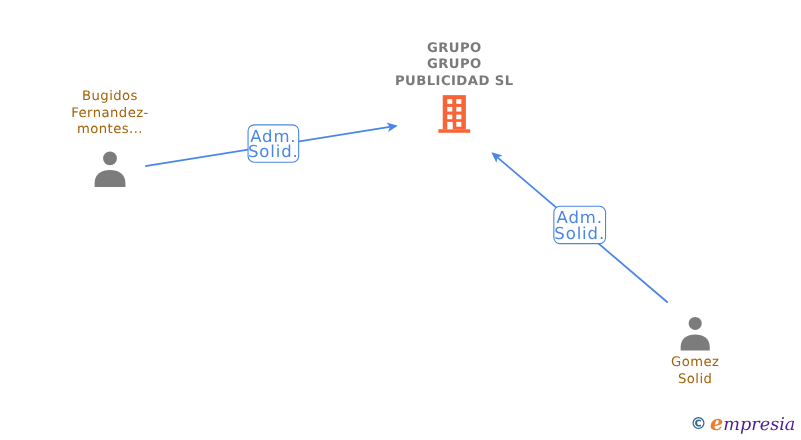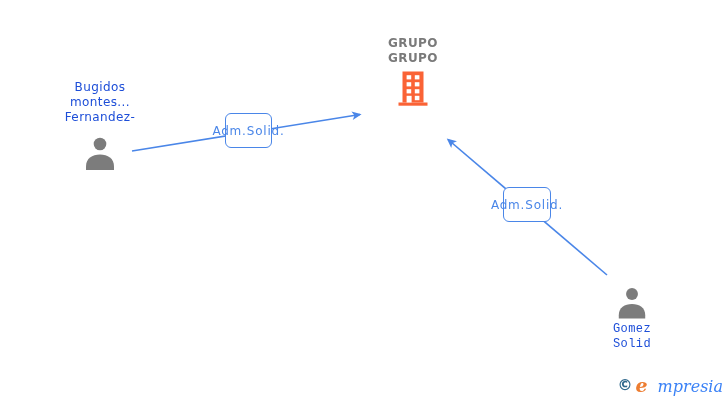--- a/index.html
+++ b/index.html
@@ -2,87 +2,88 @@
 <html><head>
 <meta charset="utf-8">
 <style>
   html,body{margin:0;padding:0;background:#fff;}
   .canvas{
     position:relative;width:728px;height:400px;background:#ffffff;overflow:hidden;
     font-family:"DejaVu Sans","Liberation Sans",sans-serif;
   }
   svg.edges{position:absolute;left:0;top:0;width:728px;height:400px;}
   .node{position:absolute;text-align:center;cursor:pointer;}
-  .node-label{font-size:12px;line-height:15px;letter-spacing:.4px;color:#1d4ed8;}
+  .node-label{font-size:12px;line-height:15px;letter-spacing:.4px;color:#a16207;}
   .node-label span{display:block;}
   .company .node-label{font-weight:bold;color:#7a7a7a;}
   .node-icon{display:block;margin:0 auto;}
   .company-node{left:342px;top:36px;width:142px;}
   .company-node .node-icon{margin-top:5px;}
   .person-left{left:40px;top:80px;width:120px;}
   .person-left .node-icon{margin-top:12px;}
   .person-right{left:573px;top:287px;width:118px;}
-  .person-right .node-label{margin-top:3px;font-family:Liberation Mono, monospace;}
+  .person-right .node-label{margin-top:3px;}
   .edge-label{
     position:absolute;box-sizing:border-box;background:#ffffff;
     border:1.5px solid #4a86e8;border-radius:6px;
-    display:flex;flex-direction:row;align-items:center;justify-content:center;
-    font-size:12px;line-height:14px;letter-spacing:.8px;color:#4a86e8;
+    display:flex;flex-direction:column;align-items:center;justify-content:center;
+    font-size:15px;line-height:14px;letter-spacing:.8px;color:#4a86e8;
   }
   .edge-label span{display:block;}
   .edge-label-1{left:225px;top:113px;width:47px;height:35px;}
   .edge-label-2{left:503px;top:187px;width:48px;height:35px;}
   .watermark{
     position:absolute;right:5px;top:374px;height:22px;
     display:flex;align-items:center;gap:3px;
   }
   .wm-copy{font-size:15px;color:#2f688c;font-weight:bold;}
   .wm-brand{font-family:"DejaVu Serif","Liberation Serif",serif;font-style:italic;}
   .wm-first{font-size:19px;color:#ed7d31;font-weight:bold;}
-  .wm-rest{font-size:16px;color:#3b82f6;margin-left:10px;}
+  .wm-rest{font-size:16px;color:#4c1d95;}
 </style>
 </head>
 <body>
 
 <div class="canvas">
 
   <svg class="edges" viewBox="0 0 728 400">
     <defs>
       <marker id="arrow" viewBox="0 0 10 10" refX="8" refY="5" markerWidth="12" markerHeight="10" markerUnits="userSpaceOnUse" orient="auto">
         <path d="M0,0.6 L9.6,5 L0,9.4 L2.4,5 Z" fill="#4a86e8"></path>
       </marker>
     </defs>
     <line x1="132" y1="151" x2="360" y2="114.5" stroke="#4a86e8" stroke-width="1.6" marker-end="url(#arrow)"></line>
     <line x1="607" y1="275" x2="448" y2="139.5" stroke="#4a86e8" stroke-width="1.6" marker-end="url(#arrow)"></line>
   </svg>
 
   <div class="node company company-node">
     <div class="node-label">
       <span>GRUPO</span>
       <span>GRUPO</span>
+      <span>PUBLICIDAD SL</span>
     </div>
     <svg class="node-icon" width="30" height="35" viewBox="0 0 30 35">
       <rect x="0.5" y="31.5" width="29" height="3.2" fill="#FA6336"></rect>
       <rect x="4.5" y="0.5" width="21" height="31" fill="#FA6336"></rect>
       <rect x="8.6" y="4.2" width="4.6" height="4.2" fill="#ffffff"></rect>
       <rect x="16.8" y="4.2" width="4.6" height="4.2" fill="#ffffff"></rect>
       <rect x="8.6" y="11.2" width="4.6" height="4.2" fill="#ffffff"></rect>
       <rect x="16.8" y="11.2" width="4.6" height="4.2" fill="#ffffff"></rect>
       <rect x="8.6" y="18.2" width="4.6" height="4.2" fill="#ffffff"></rect>
       <rect x="16.8" y="18.2" width="4.6" height="4.2" fill="#ffffff"></rect>
       <rect x="8.6" y="24.8" width="5" height="6.7" fill="#ffffff"></rect>
       <rect x="16.8" y="24.8" width="4.6" height="4.4" fill="#ffffff"></rect>
     </svg>
   </div>
 
   <div class="node person-left">
     <div class="node-label">
       <span>Bugidos</span>
+      <span>Fernandez-</span>
       <span>montes...</span>
-      <span>Fernandez-</span>
     </div>
     <svg class="node-icon" width="36" height="33" viewBox="0 0 36 33">
       <circle cx="18" cy="7" r="6.3" fill="#7c7c7c"></circle>
       <path d="M4,33 L4,29.5 C4,21.5 10.2,17.6 18,17.6 C25.8,17.6 32,21.5 32,29.5 L32,33 Z" fill="#7c7c7c"></path>
     </svg>
   </div>
 
   <div class="node person-right">
     <svg class="node-icon" width="34" height="32" viewBox="0 0 36 33">
       <circle cx="18" cy="7" r="6.3" fill="#7c7c7c"></circle>

